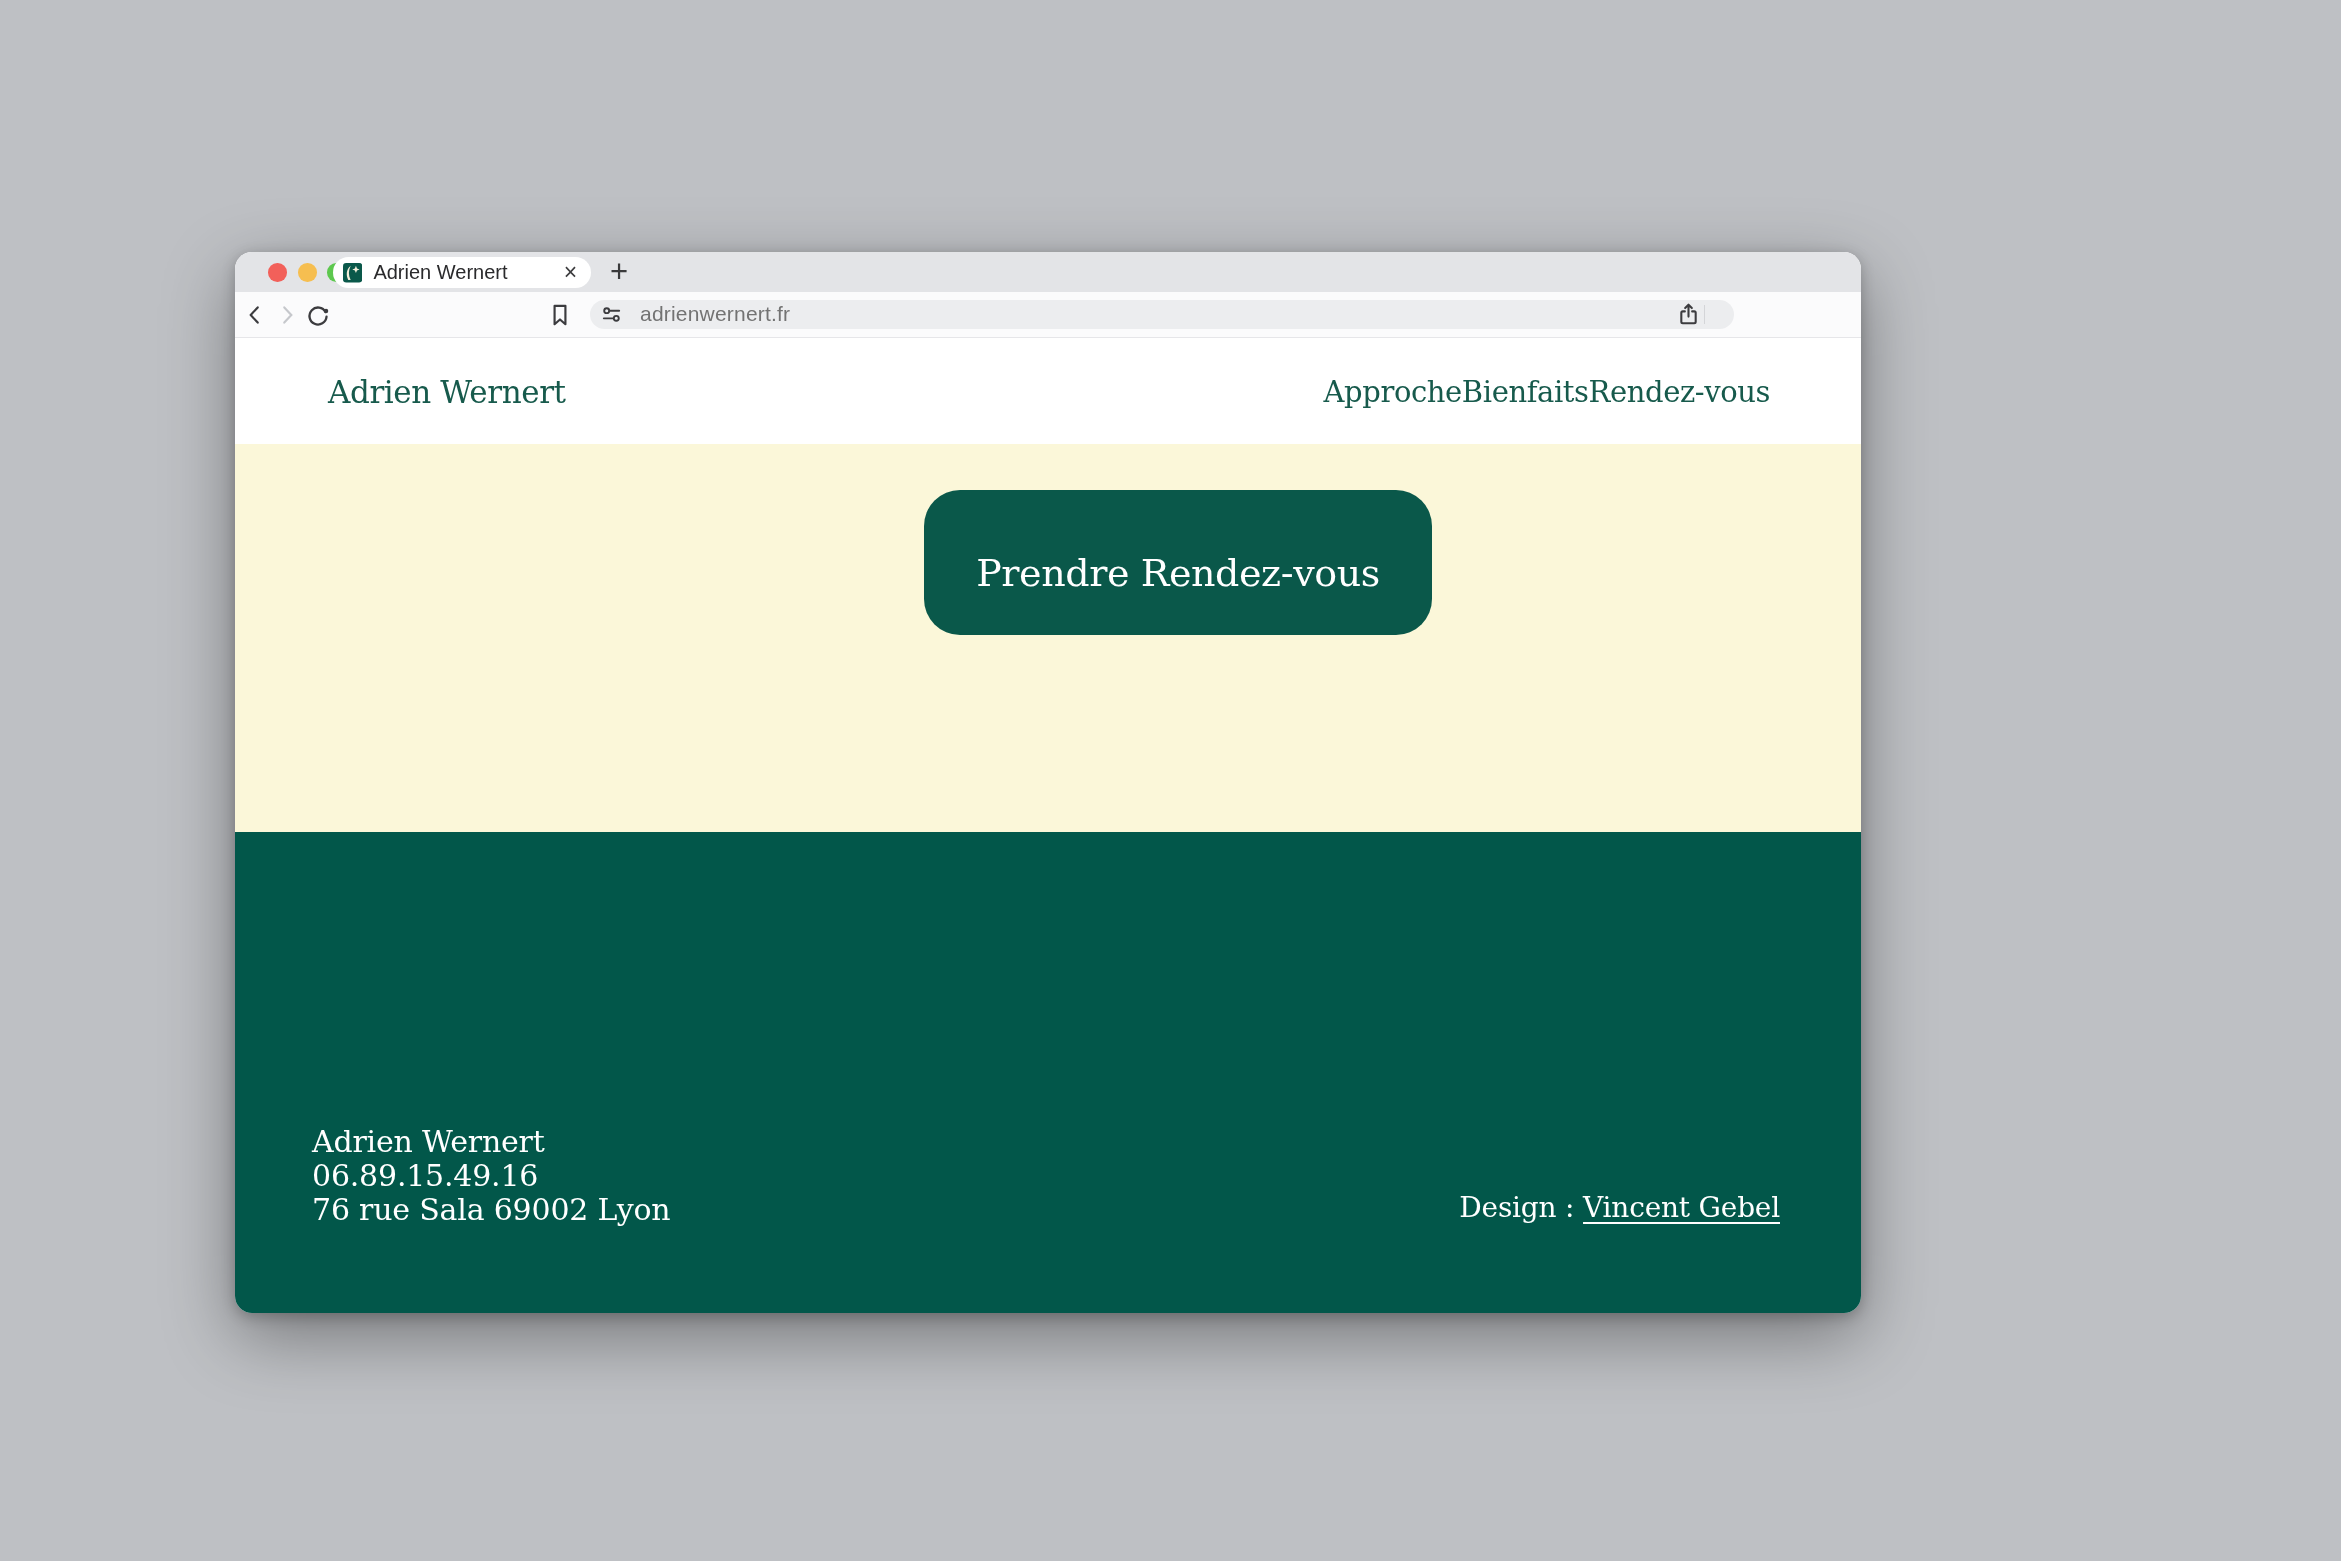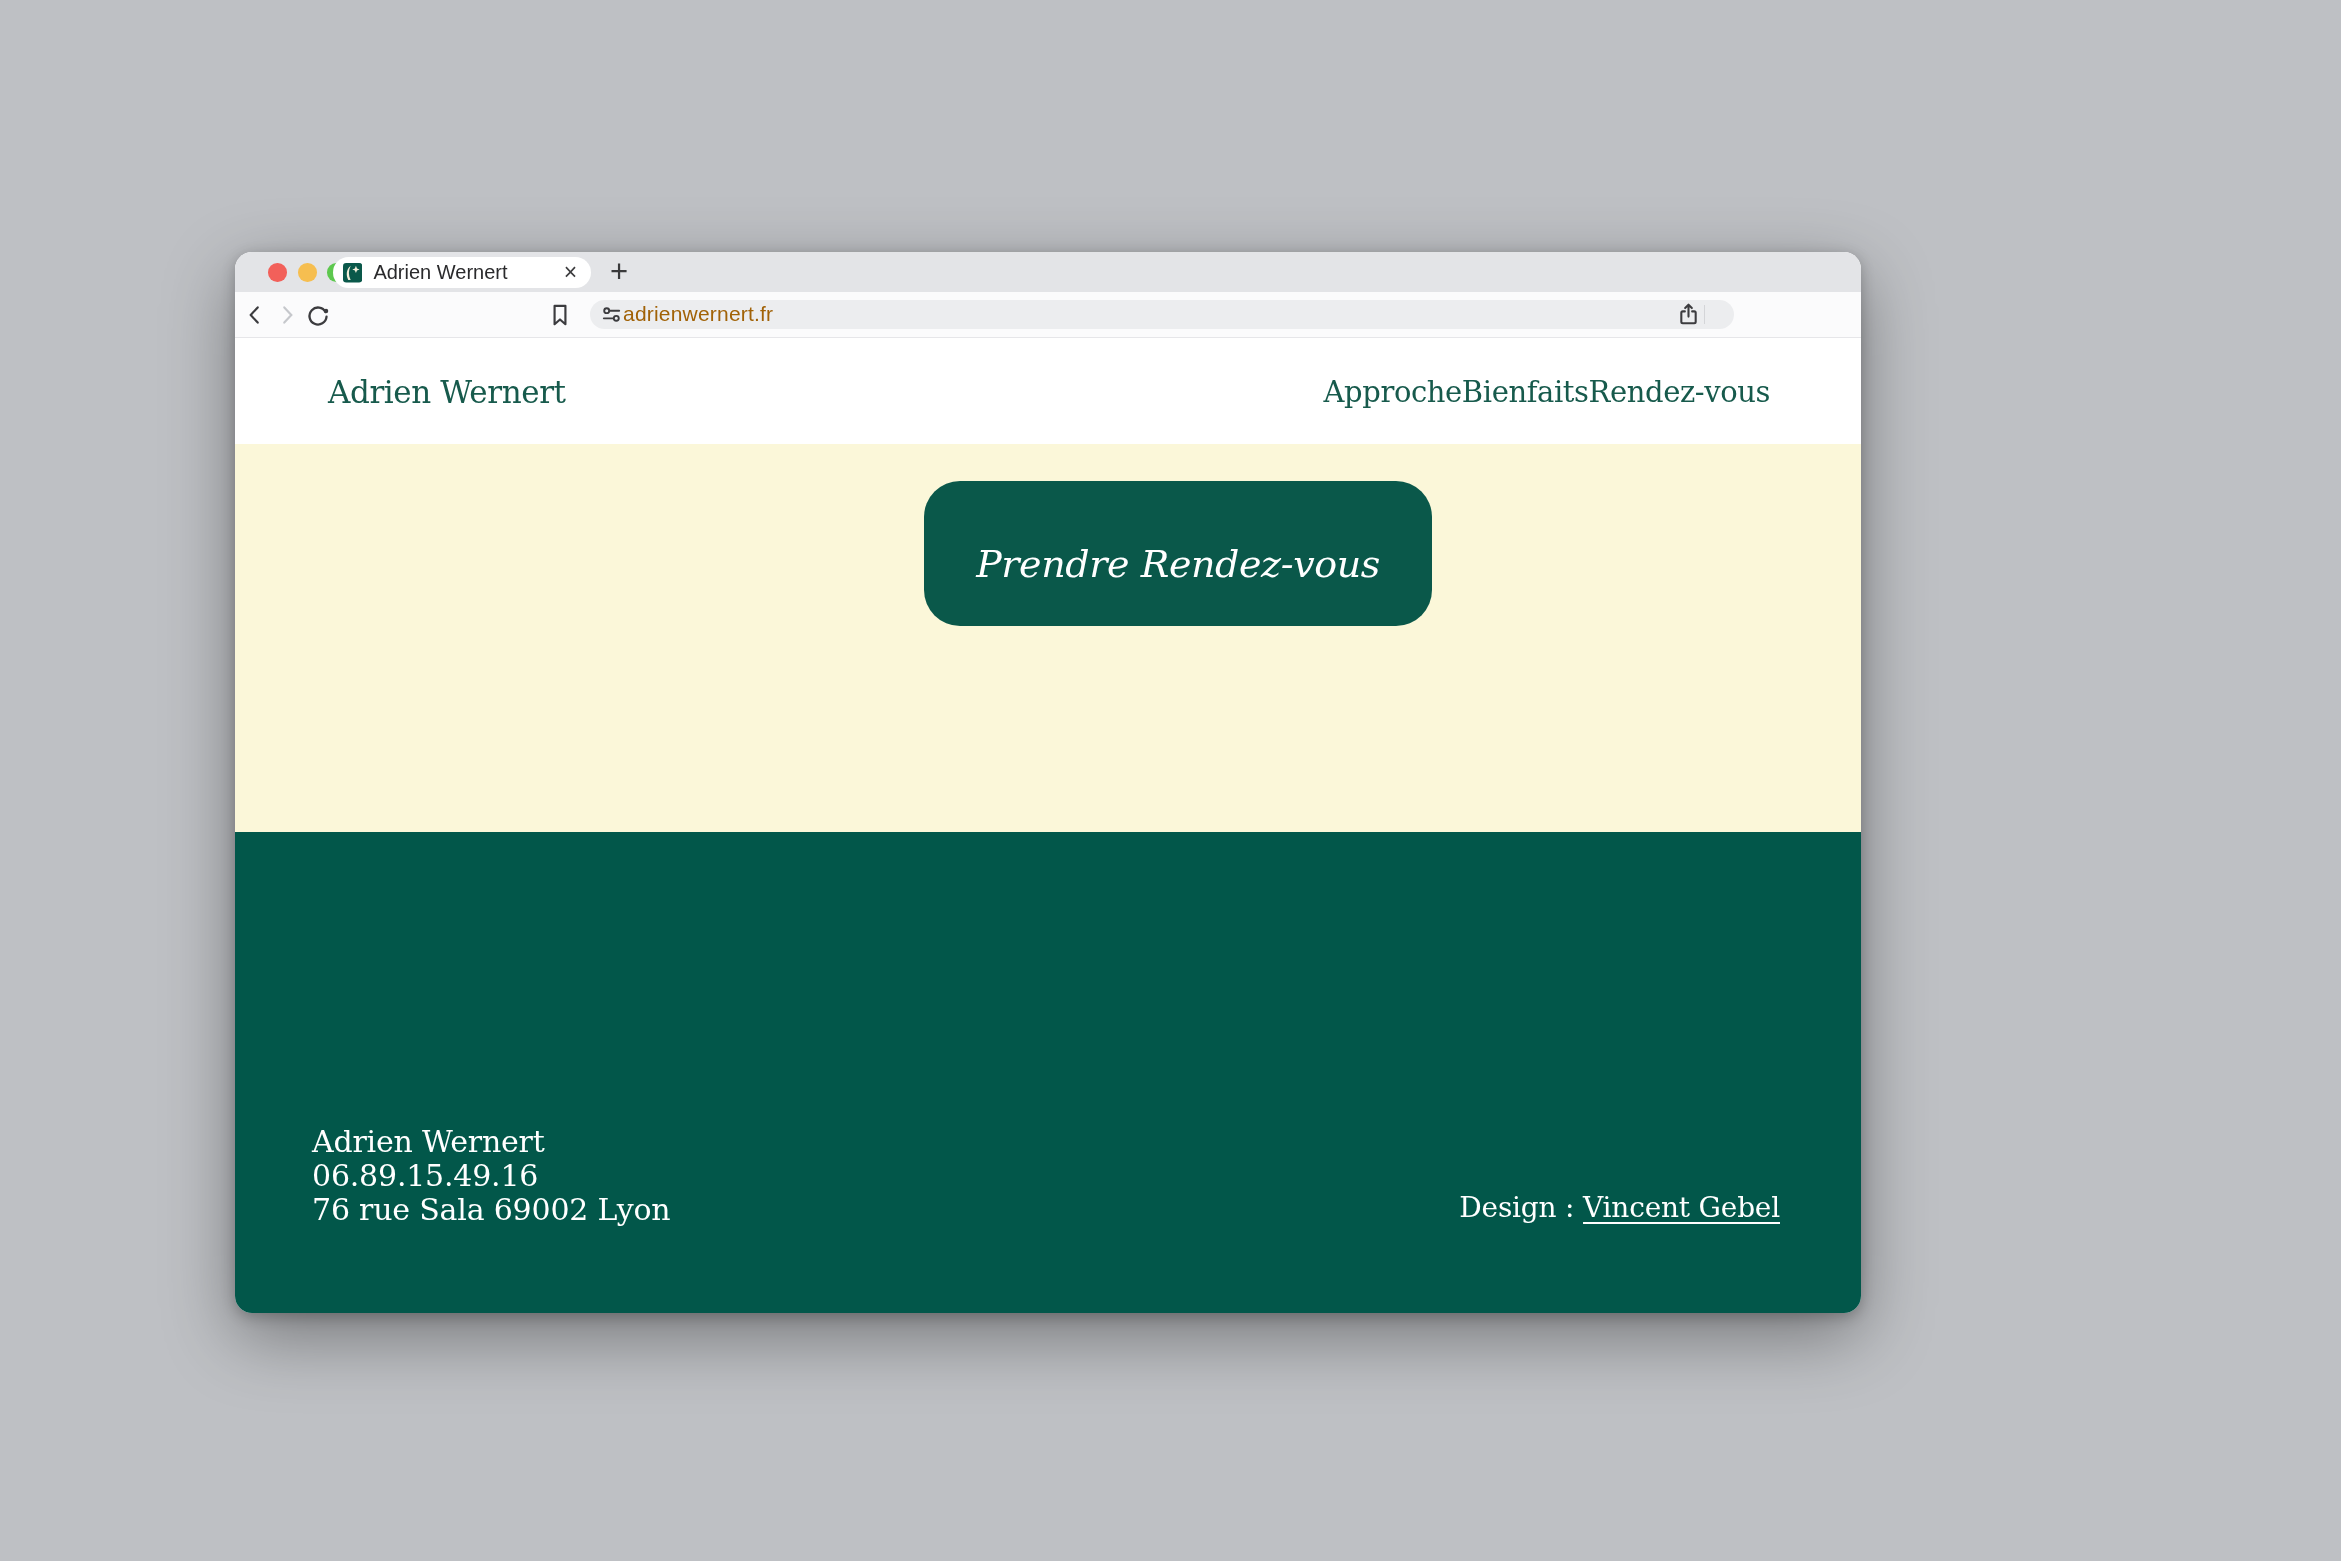--- a/index.html
+++ b/index.html
@@ -36,45 +36,45 @@
   .tb-icon { position:absolute; top:0; height:45px; display:flex; align-items:center; justify-content:center; }
   .i-back    { left:4.6px;  width:31px; }
   .i-forward { left:36px; width:31px; }
   .i-reload  { left:67px; width:31px; }
   .i-bookmark{ left:308px; width:34px; }
   .urlbar {
     position:absolute; left:355px; top:7.7px; width:1144px; height:29px;
     background:#ecedef; border-radius:14.7px; display:flex; align-items:center;
   }
   .url-toggle { margin-left:10px; }
-  .url-text { font-size:21px; color:#a16207; letter-spacing:0.2px; flex:1 1 auto; }
+  .url-text { margin-left:17px; font-size:21px; color:#737373; letter-spacing:0.2px; flex:1 1 auto; }
   .url-share { margin-right:33px; }
   .url-div { position:absolute; right:29px; top:5.4px; width:1.5px; height:18.6px; background:#d4d5d8; }
   .cluster-div { position:absolute; left:1769px; top:13px; width:1.5px; height:20px; background:#d9dadc; }
   .i-winsearch { left:1724px; width:40px; }
   .i-music    { left:1778px; width:37px; }
   .i-sidebar  { left:1814px; width:36px; }
   .i-menu     { left:1846px; width:36px; }
   .icon-stroke { stroke:#3c3c3f; fill:none; stroke-width:2; stroke-linecap:round; stroke-linejoin:round; }
   .icon-stroke-light { stroke:#c6c8cc; fill:none; stroke-width:2; stroke-linecap:round; }
 
   
   .page-header { position:absolute; left:0; top:87px; width:100%; height:105px; background:#ffffff;
                  display:flex; align-items:center; justify-content:space-between; padding:0 91px 0 93px; }
   .serif { font-family:"DejaVu Serif", serif; }
   .logo { font-size:31px; color:#175a4c; letter-spacing:-0.4px; }
   .nav { display:flex; }
   .nav a { font-size:29px; color:#175a4c; text-decoration:none; letter-spacing:-0.4px; }
 
   .hero { position:absolute; left:0; top:192px; width:100%; height:388px; background:#fbf7d9; }
   .cta {
-    position:absolute; left:689px; top:37px; width:508px; height:145px;
+    position:absolute; left:689px; top:46px; width:508px; height:145px;
     background:#0a584a; border:none; border-radius:36px; color:#ffffff;
     font-family:"DejaVu Serif", serif; font-size:38px; line-height:51px;
-    text-align:center; padding-top:21px; letter-spacing:-0.4px; cursor:pointer;font-style:italic;
+    text-align:center; padding-top:21px; letter-spacing:-0.4px; cursor:pointer;
   }
 
   .footer { position:absolute; left:0; top:580px; width:100%; height:481px; background:#02574a; color:#ffffff; }
   .footer-contact { position:absolute; left:77px; top:293px; font-size:30px; line-height:34px; letter-spacing:-0.2px; }
   .footer-credit { position:absolute; right:81px; top:359px; font-size:28px; letter-spacing:-0.2px; }
   .footer-credit a { color:#ffffff; text-decoration:underline; text-underline-offset:4.6px; }
 </style>
 </head>
 <body>
 

